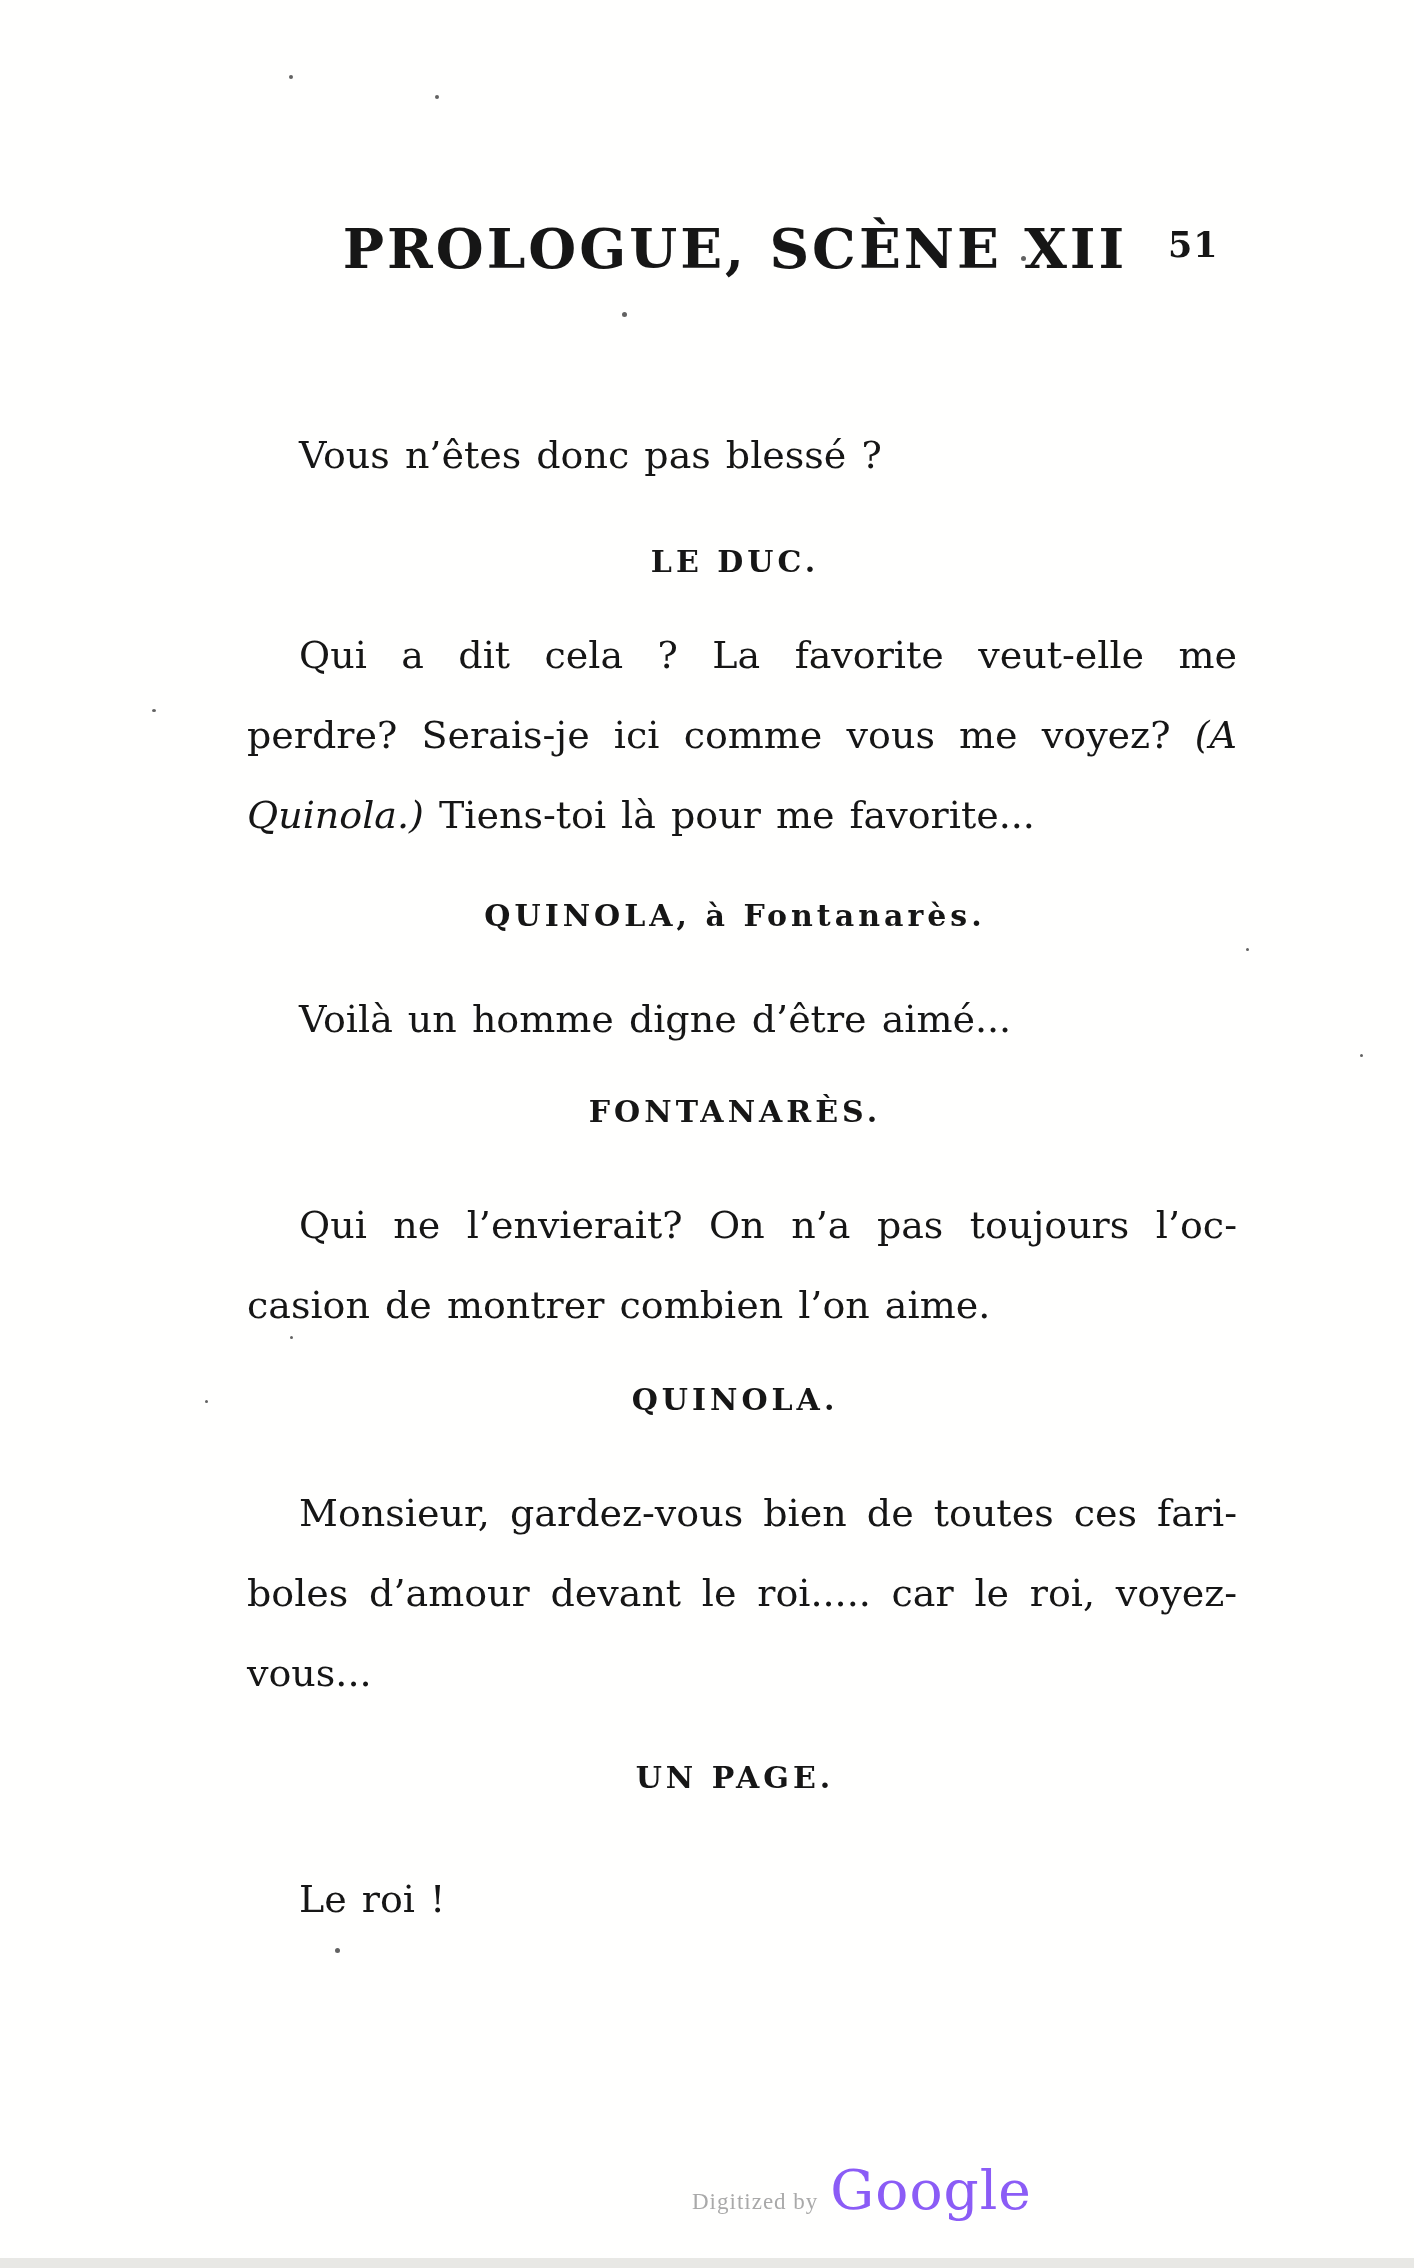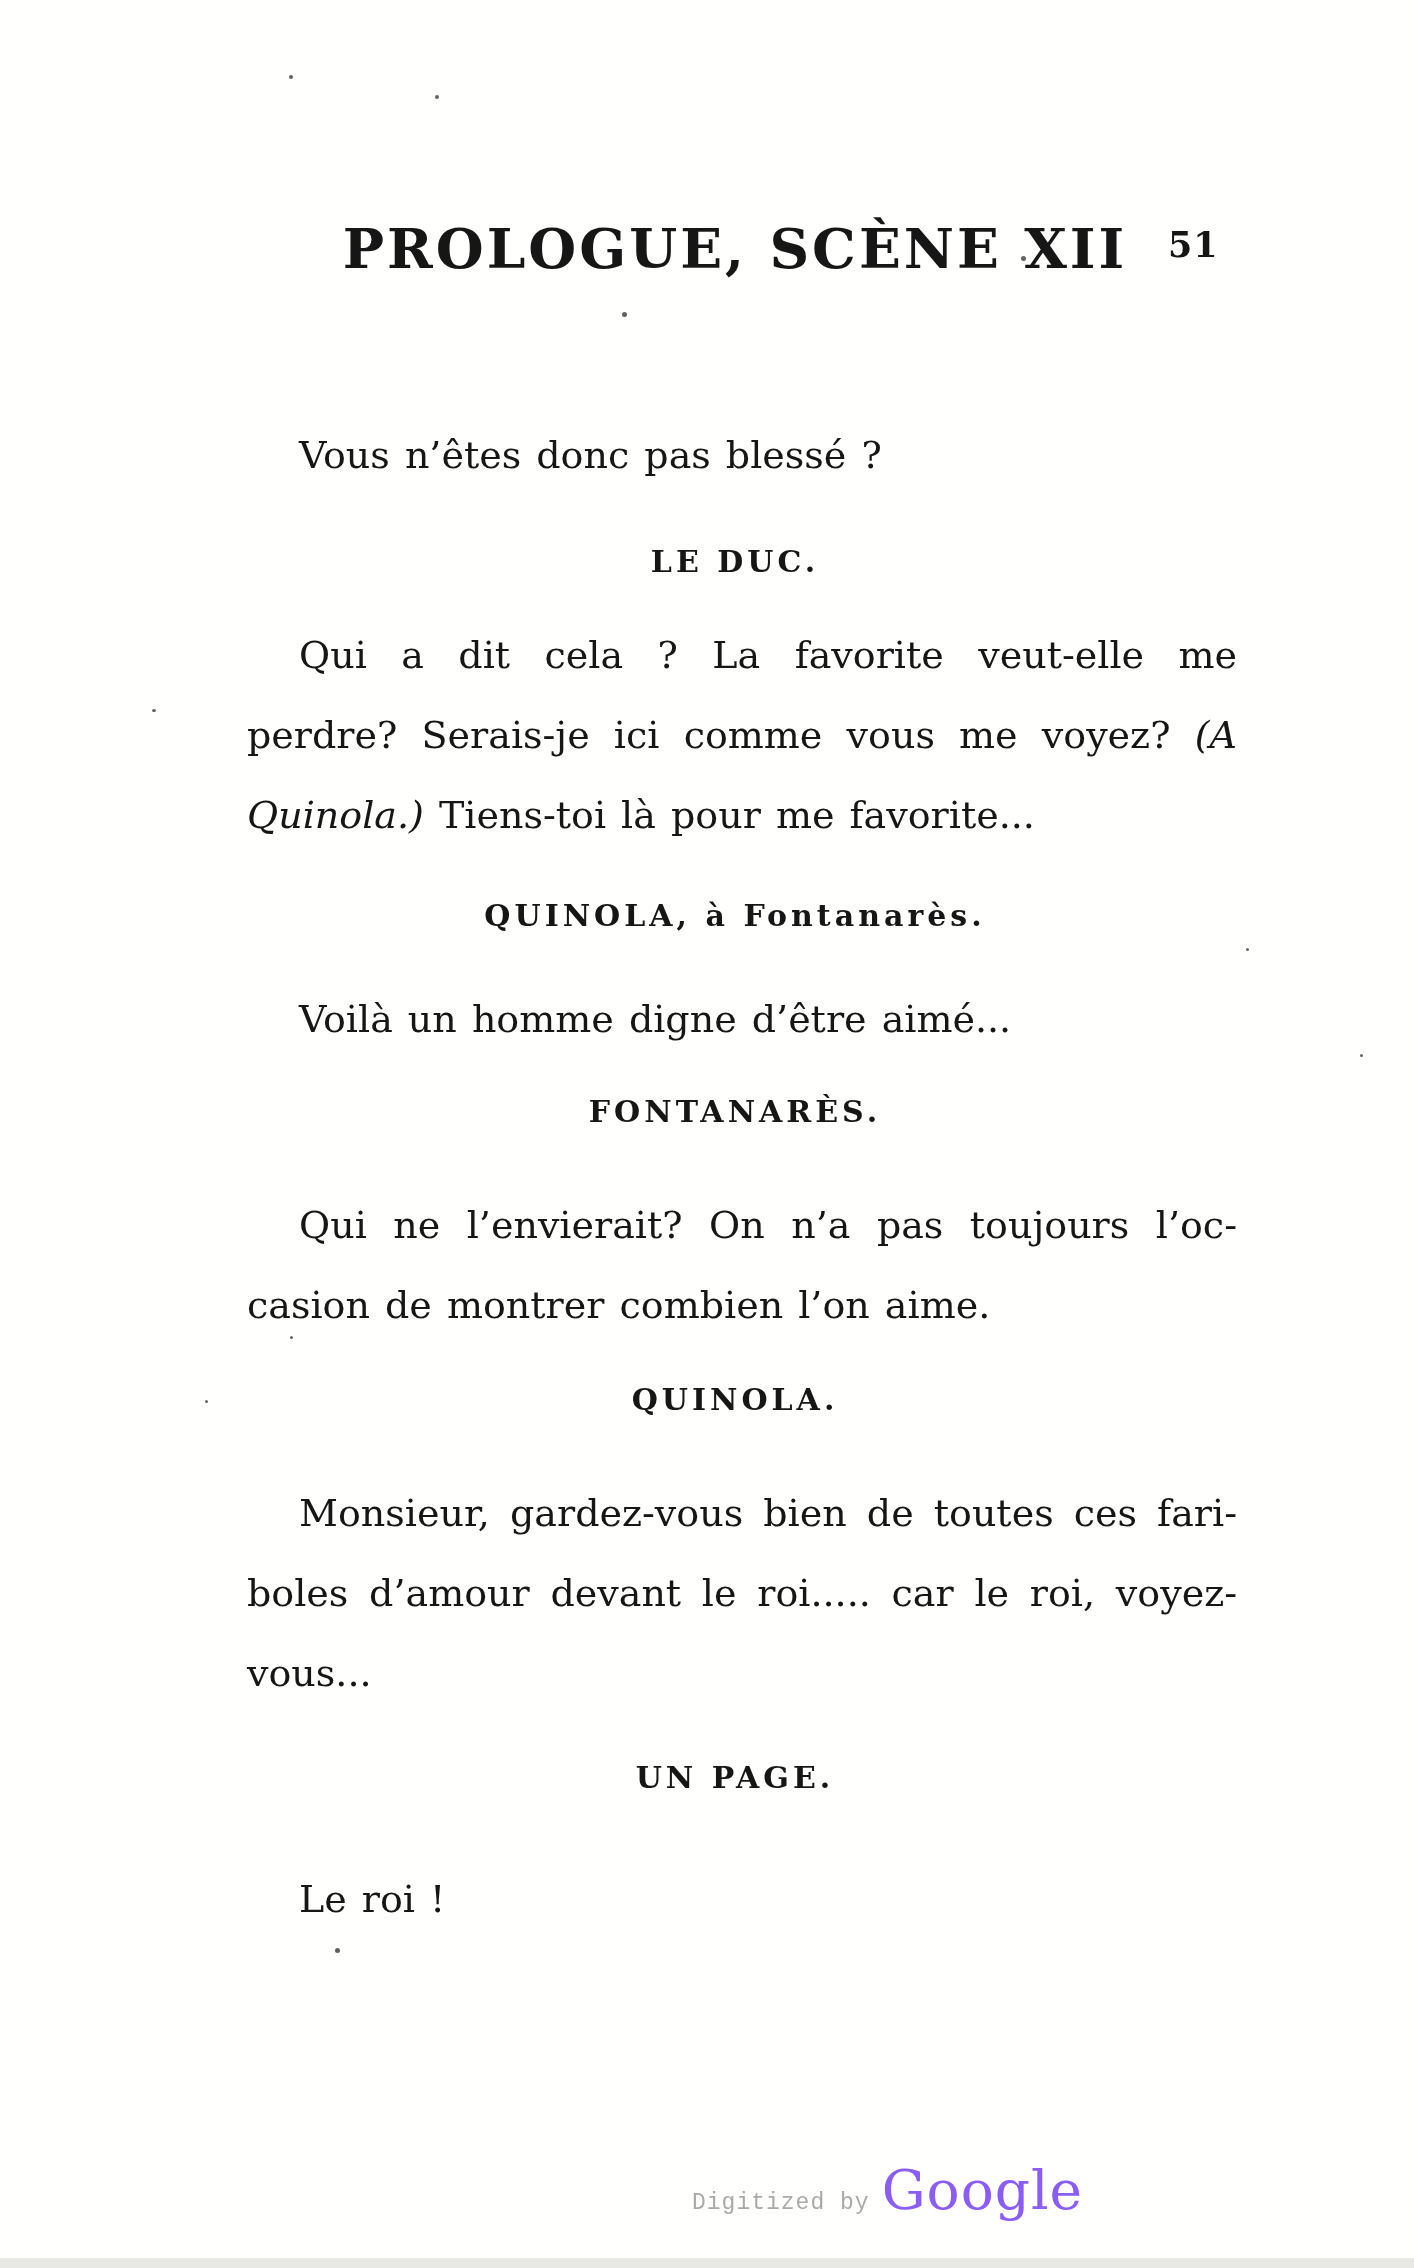--- a/index.html
+++ b/index.html
@@ -63,21 +63,21 @@
   .footer {
     position: absolute;
     left: 692px;
     top: 2158px;
     display: flex;
     align-items: baseline;
     gap: 12px;
     white-space: nowrap;
   }
   .digitized-by {
-    font-family: Liberation Mono, monospace;
+    font-family: Liberation Serif, serif;
     font-size: 23px;
     color: #a9a9a9;
     letter-spacing: 1px;
   }
   .google-logo {
     font-family: "DejaVu Serif", "Liberation Serif", serif;
     font-size: 55px;
     color: #8b5cf6;
     letter-spacing: 1px;
   }

